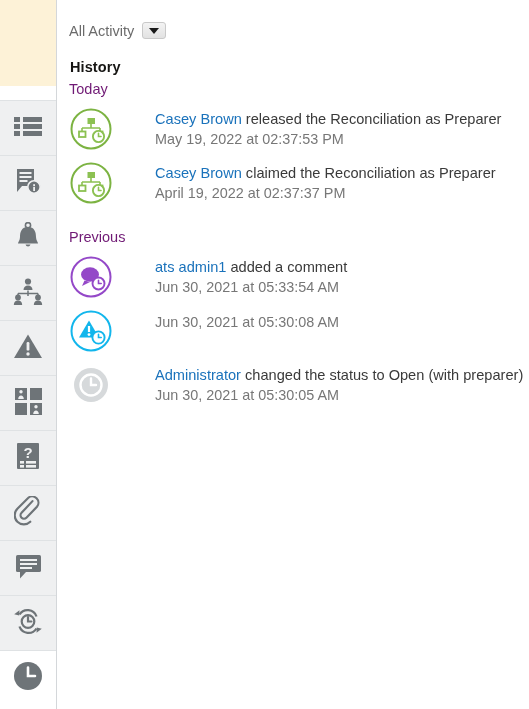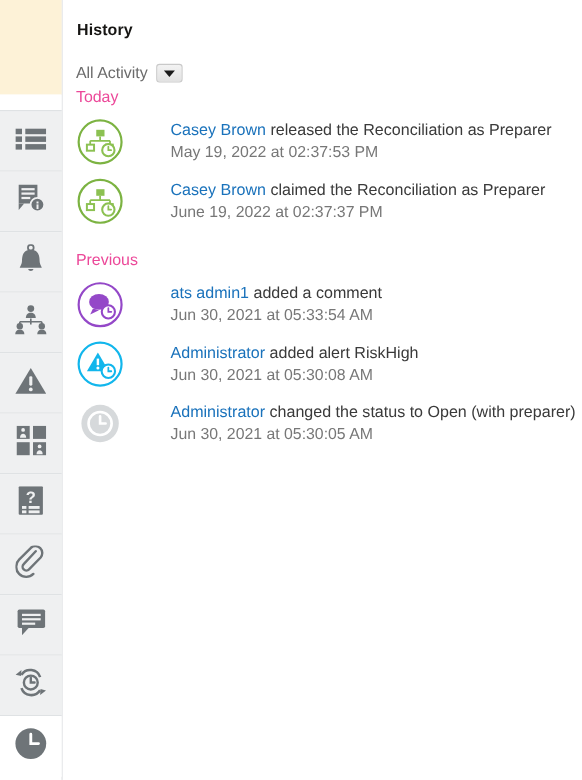--- a/index.html
+++ b/index.html
@@ -94,21 +94,21 @@
   }
   #filter-dropdown .caret {
     width: 0; height: 0;
     border-left: 5px solid transparent;
     border-right: 5px solid transparent;
     border-top: 6px solid #1a1a1a;
   }
 
   .group-header {
     font-size: 14.5px;
-    color: #ec4899;
+    color: #701a75;
     margin: 6px 0 0 12px;
   }
   .group-header.previous { margin-top: 24px; }
 
   .entry-list { margin: 0; padding: 0; }
 
   .entry {
     display: flex;
     align-items: flex-start;
     margin: 10px 0 0 12px;
@@ -277,28 +277,28 @@
         <circle cx="15" cy="15" r="14" fill="#6e7478"></circle>
         <path d="M15 6.5 L15 15 L22 15" fill="none" stroke="#ffffff" stroke-width="2.6" stroke-linecap="round"></path>
       </svg>
     </span>
   </div>
 
 </div>
 
 <div id="history-panel">
 
-  <div id="panel-title">History</div>
-
   <div id="filter-row">
     <span id="filter-label">All Activity</span>
     <span id="filter-dropdown">
       <span class="caret"></span>
     </span>
   </div>
+
+  <div id="panel-title">History</div>
 
   <div class="group">
     <div class="group-header">Today</div>
 
     <div class="entry-list">
 
       <div class="entry">
         <span class="avatar">
           <svg width="44" height="44" viewBox="0 0 44 44">
             <circle cx="22" cy="22" r="19.5" fill="none" stroke="#7cb342" stroke-width="2"></circle>
@@ -327,21 +327,21 @@
             <rect x="10" y="24.5" width="6.5" height="5.5" fill="none" stroke="#8cc152" stroke-width="1.8"></rect>
             <rect x="27.5" y="24.5" width="6" height="5" fill="none" stroke="#8cc152" stroke-width="1.8"></rect>
             <circle cx="29.5" cy="29.5" r="5.6" fill="#ffffff" stroke="#8cc152" stroke-width="1.9"></circle>
             <path d="M29.5 26.4 L29.5 29.5 L32 29.5" fill="none" stroke="#8cc152" stroke-width="1.6" stroke-linecap="round"></path>
           </svg>
         </span>
         <span class="body">
           <div class="line1">
             <span class="actor">Casey Brown</span><span class="action" style="white-space: pre;"> claimed the Reconciliation as Preparer</span>
           </div>
-          <div class="timestamp">June 19, 2022 at 02:37:37 PM</div>
+          <div class="timestamp">April 19, 2022 at 02:37:37 PM</div>
         </span>
       </div>
 
     </div>
   </div>
 
   <div class="group">
     <div class="group-header previous">Previous</div>
 
     <div class="entry-list">
@@ -369,23 +369,20 @@
           <svg width="44" height="44" viewBox="0 0 44 44">
             <circle cx="22" cy="22" r="19.5" fill="none" stroke="#12b6ec" stroke-width="2"></circle>
             <path d="M20 11.5 L30 28.5 L10 28.5 Z" fill="#12b6ec"></path>
             <rect x="18.9" y="17" width="2.2" height="6" fill="#ffffff"></rect>
             <circle cx="20" cy="25.6" r="1.4" fill="#ffffff"></circle>
             <circle cx="29.5" cy="28.5" r="6.1" fill="#ffffff" stroke="#12b6ec" stroke-width="1.9"></circle>
             <path d="M29.5 25.2 L29.5 28.5 L32.2 28.5" fill="none" stroke="#12b6ec" stroke-width="1.6" stroke-linecap="round"></path>
           </svg>
         </span>
         <span class="body">
-          <div class="line1">
-            <span class="actor">Administrator</span><span class="action" style="white-space: pre;"> added alert RiskHigh</span>
-          </div>
           <div class="timestamp">Jun 30, 2021 at 05:30:08 AM</div>
         </span>
       </div>
 
       <div class="entry">
         <span class="avatar">
           <svg width="44" height="44" viewBox="0 0 44 44">
             <circle cx="22" cy="22" r="17" fill="#d6d9db"></circle>
             <circle cx="22" cy="22" r="10.5" fill="none" stroke="#ffffff" stroke-width="2.4"></circle>
             <path d="M22 15.5 L22 22 L27 22" fill="none" stroke="#ffffff" stroke-width="2.4" stroke-linecap="round"></path>

